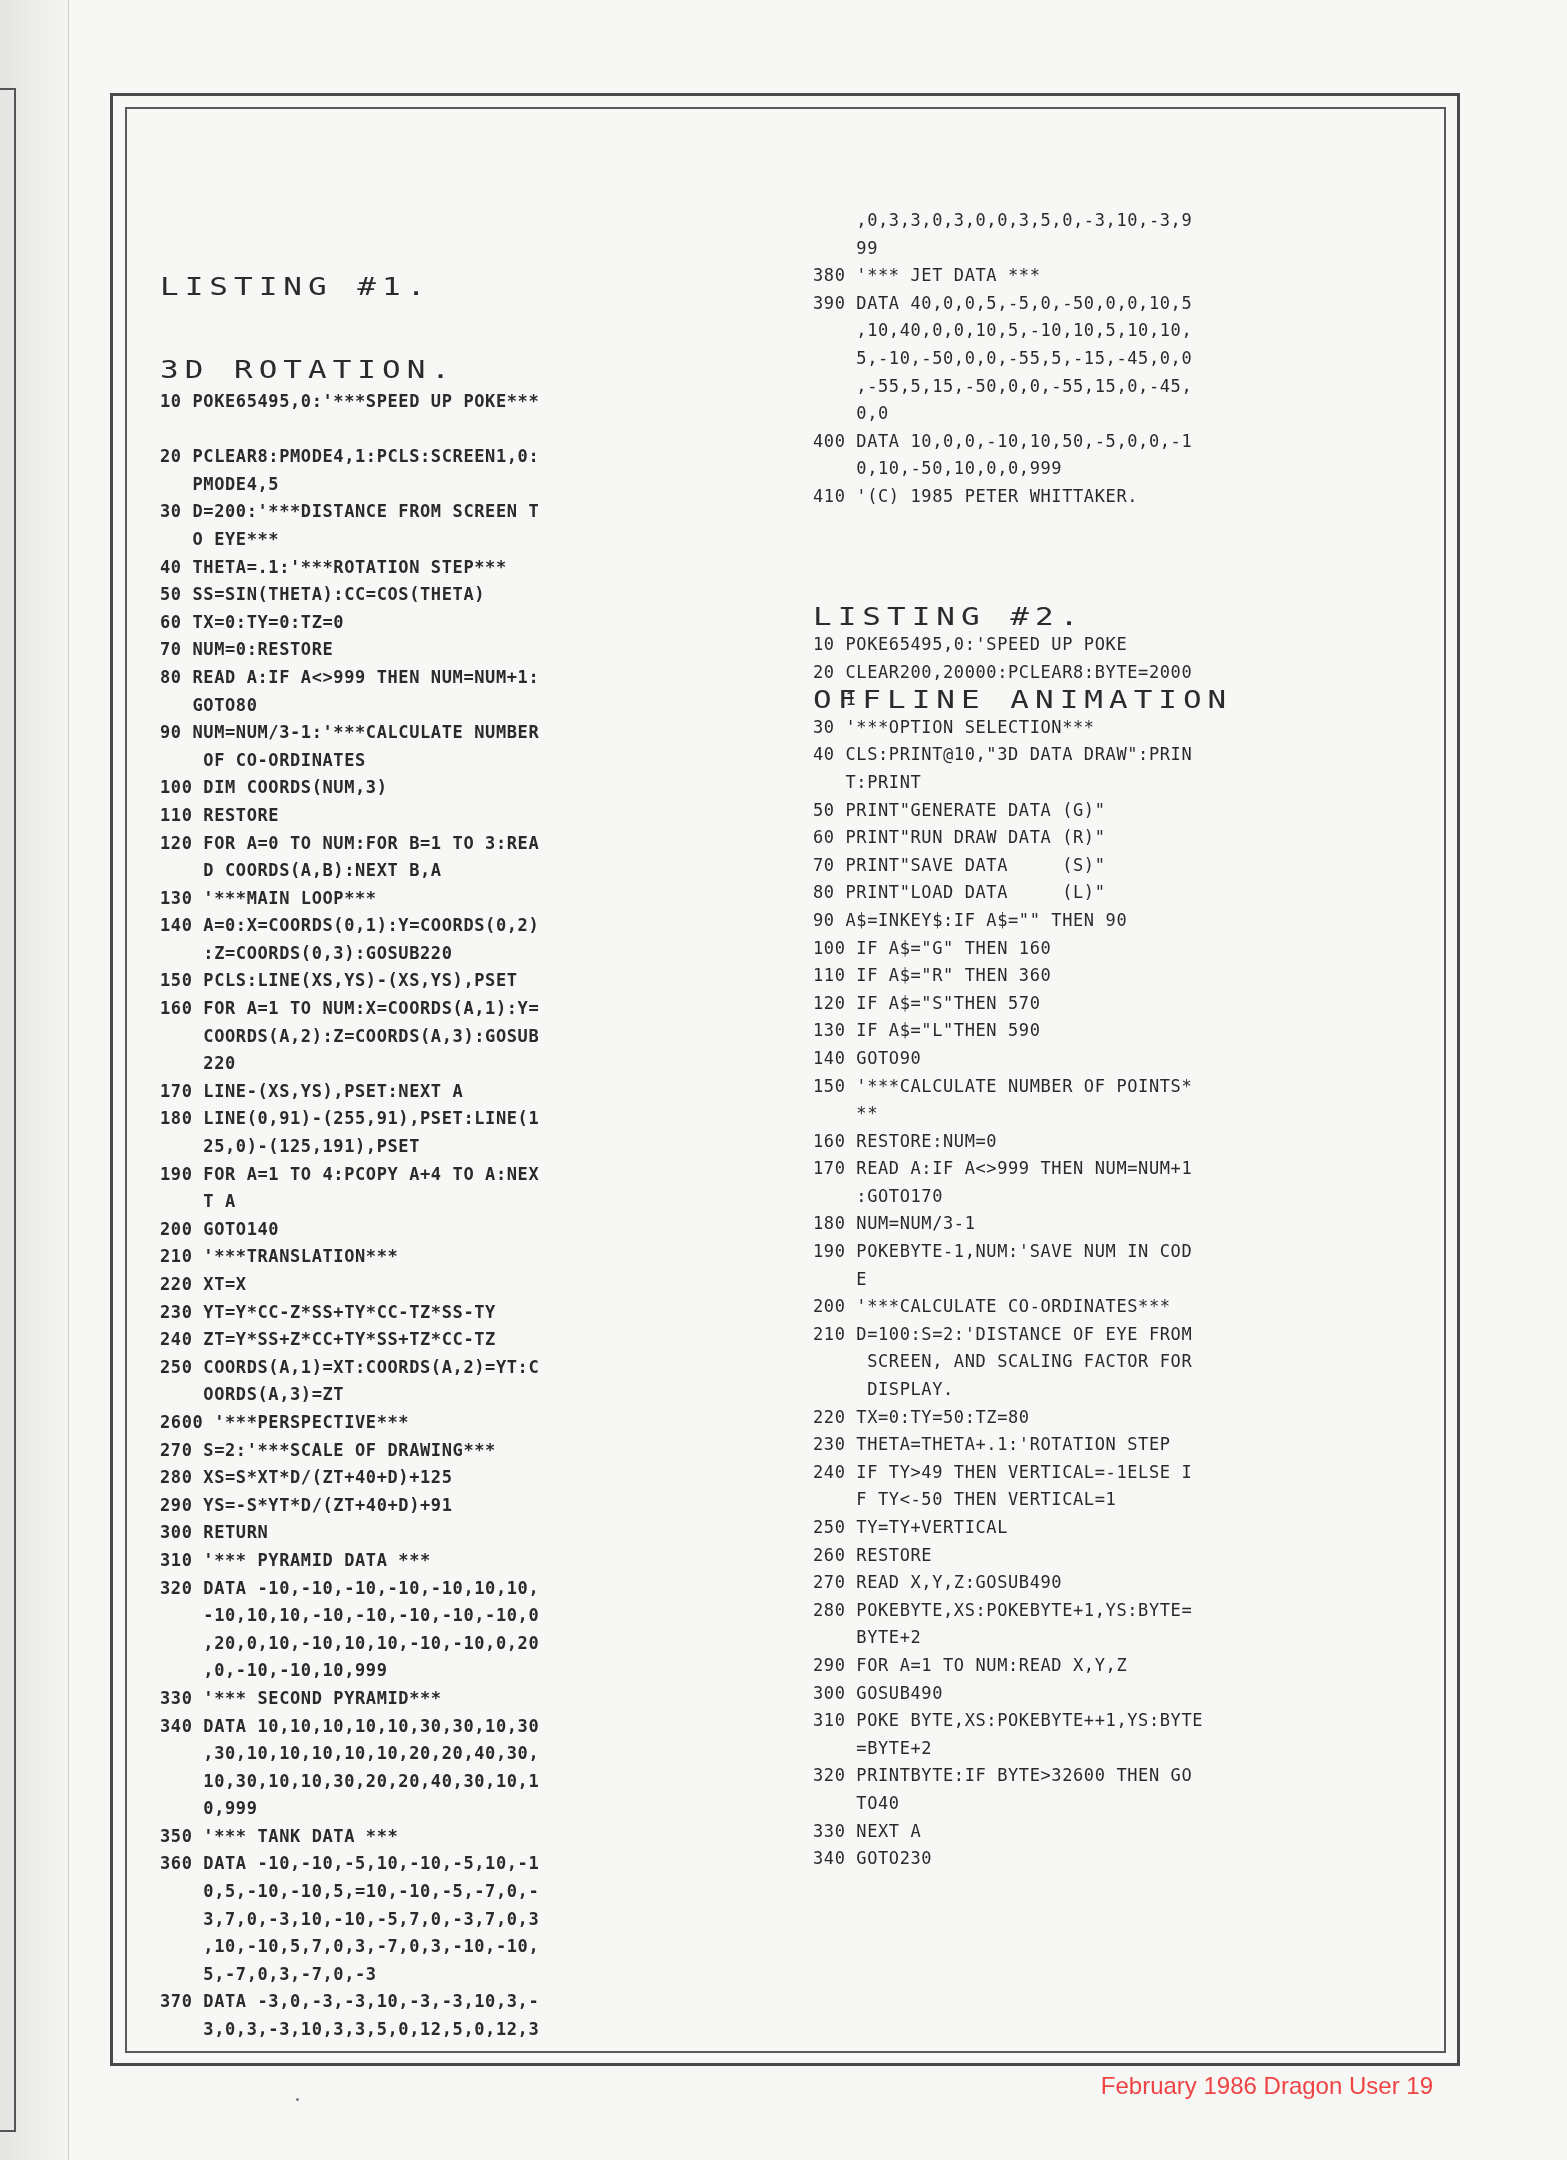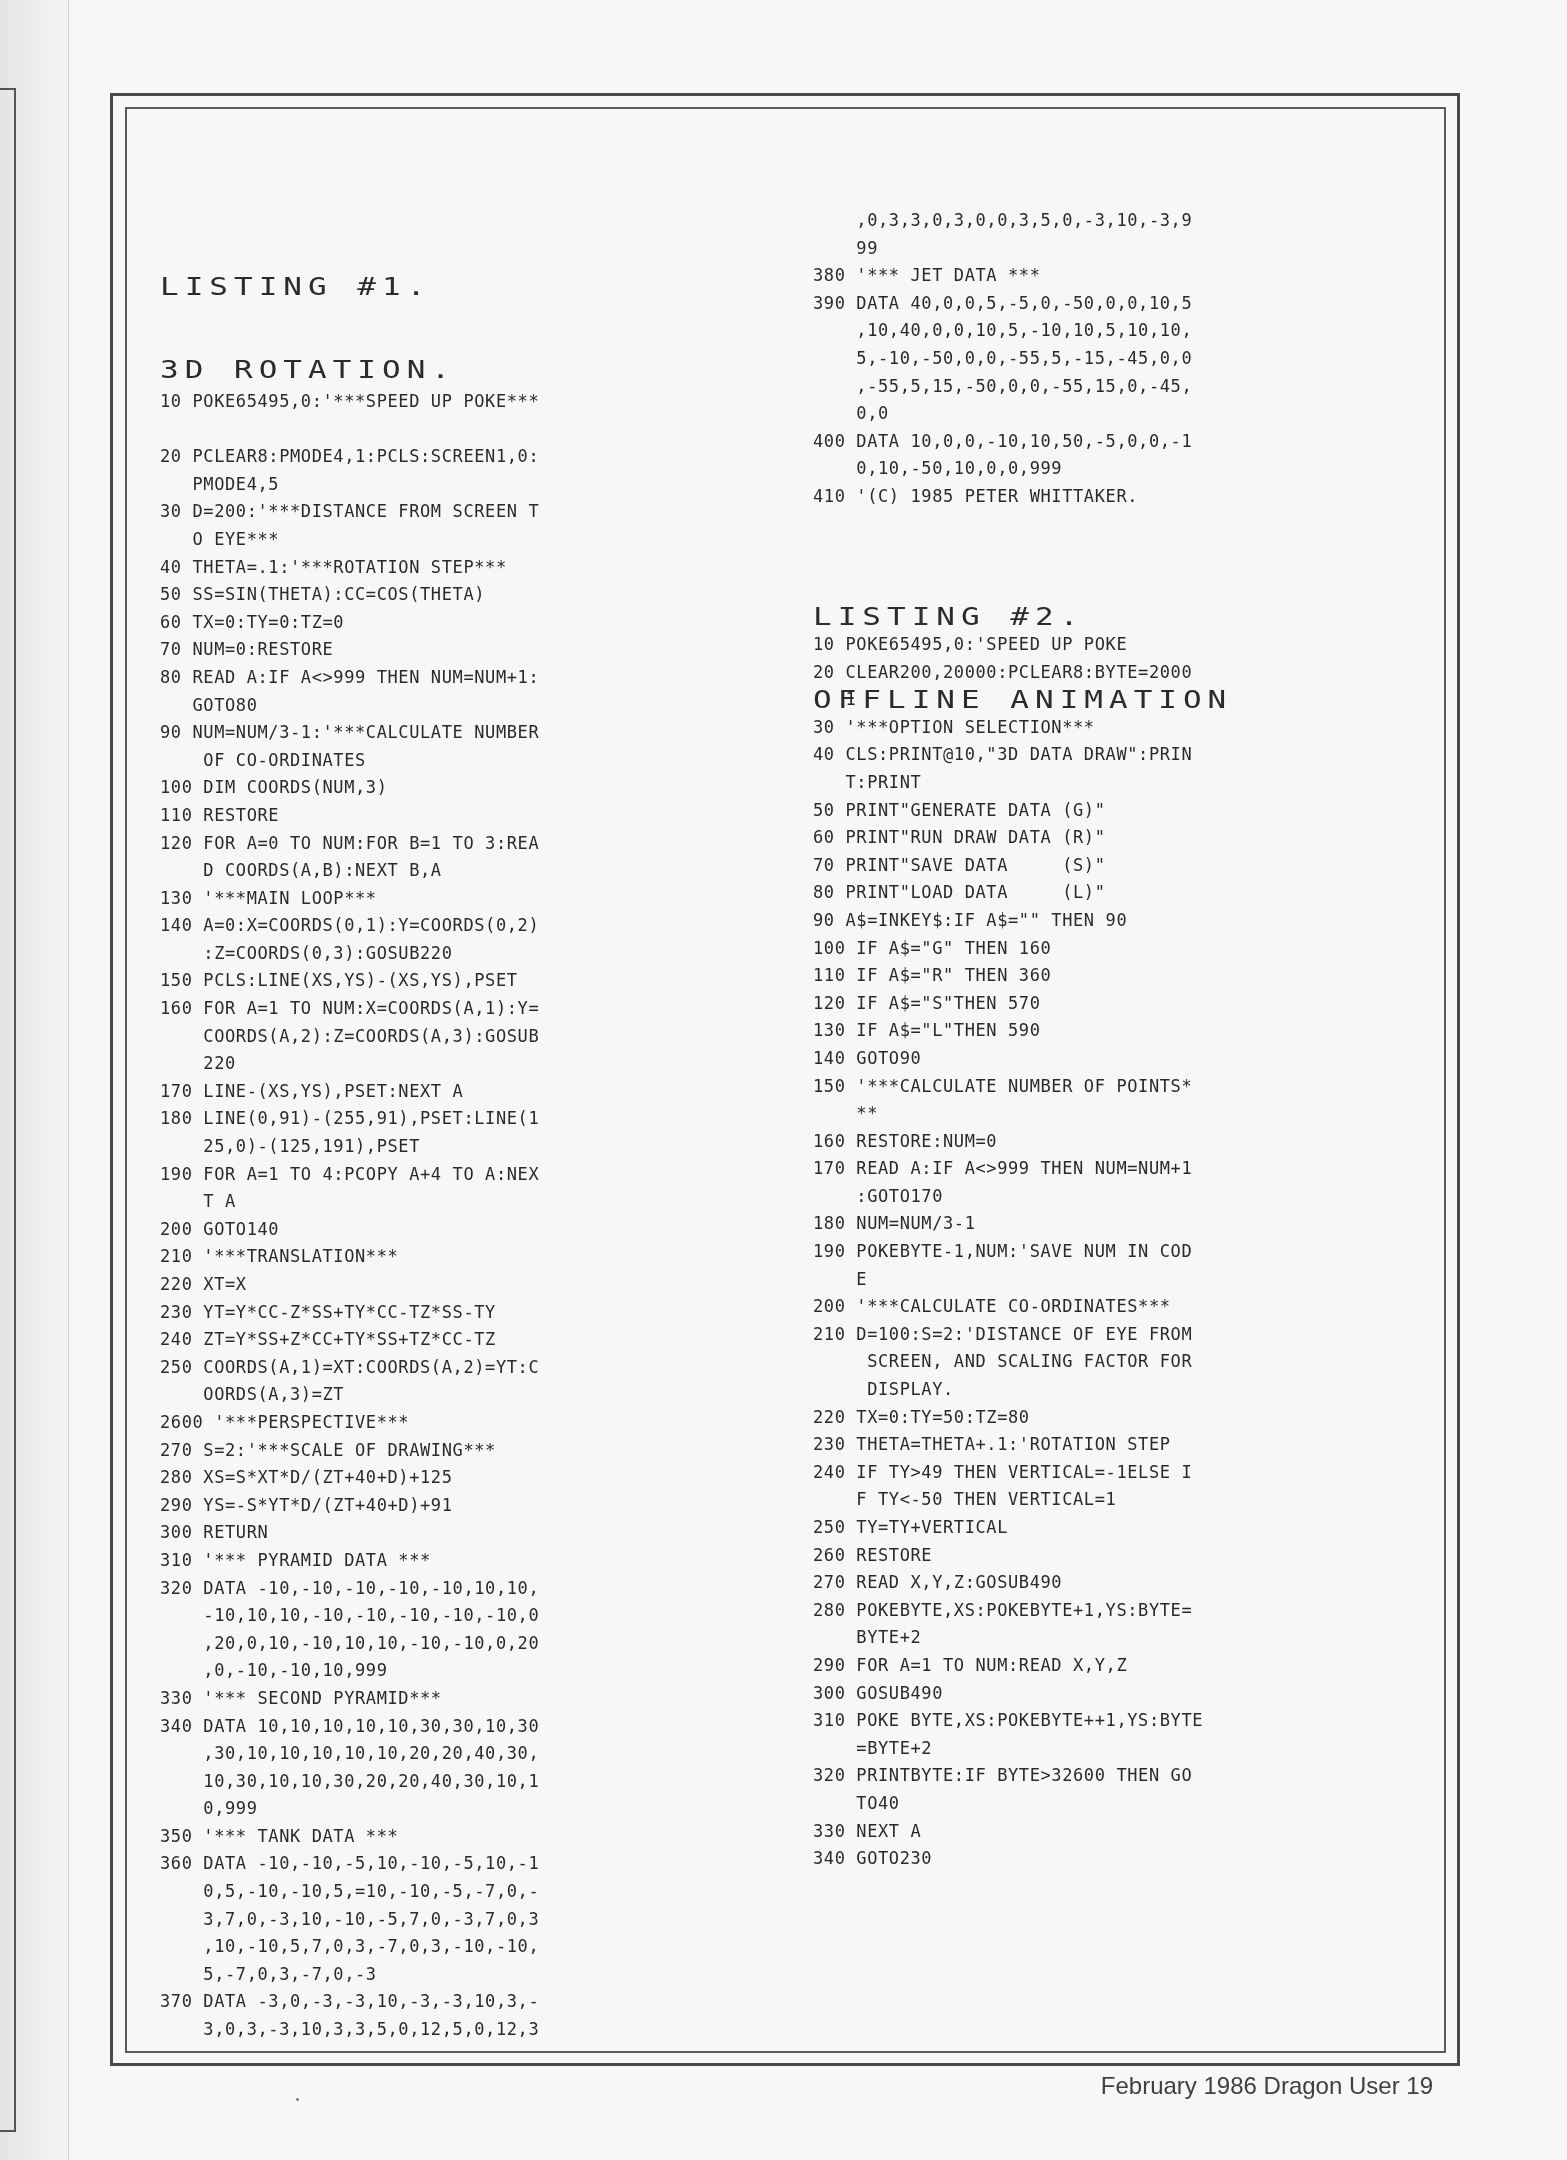--- a/index.html
+++ b/index.html
@@ -3,27 +3,27 @@
 <meta charset="utf-8">
 <style>
   html,body{margin:0;padding:0;}
   body{width:1567px;height:2160px;background:#f7f7f5;position:relative;overflow:hidden;font-family:"DejaVu Sans Mono",monospace;color:#2a2a2a;}
   .spine{position:absolute;left:0;top:0;width:70px;height:2160px;background:linear-gradient(90deg,#e4e4e2 0%,#efefed 60%,#f5f5f3 100%);}
   .spine-box{position:absolute;left:-4px;top:88px;width:18px;height:2040px;border:2px solid #555;border-left:none;}
   .gutter{position:absolute;left:68px;top:0;width:1px;height:2160px;background:#d0d0ce;}
   .frame-outer{position:absolute;left:110px;top:93px;width:1350px;height:1973px;border:3px solid #4a4a4a;box-sizing:border-box;}
   .frame-inner{position:absolute;left:125px;top:107px;width:1321px;height:1946px;border:2px solid #5a5a5a;box-sizing:border-box;}
   .col{position:absolute;font-size:17px;line-height:27.6px;white-space:pre;letter-spacing:0.6px;}
-  .col-left{left:160px;top:388px;}
+  .col-left{left:160px;top:388px;font-weight:bold;}
   .col-right{left:813px;top:207px;}
   .line{display:block;height:27.6px;}
   .heading{position:absolute;font-family:"DejaVu Sans Mono",monospace;font-size:31px;line-height:34px;letter-spacing:6px;white-space:pre;color:#2b2b2b;font-weight:normal;transform:scaleY(0.82);transform-origin:top left;}
   .h1{left:160px;top:216px;}
   .h2{left:813px;top:546px;}
-  .footer{position:absolute;right:134px;top:2072px;font-family:"Liberation Sans",sans-serif;font-size:24px;color:#404040;}
+  .footer{position:absolute;right:134px;top:2072px;font-family:"Liberation Sans",sans-serif;font-size:24px;color:#ef4444;}
   .speck{position:absolute;width:3px;height:3px;background:#777;border-radius:50%;}
 </style>
 </head>
 <body>
 
 <div class="spine">
   <div class="spine-box"></div>
 </div>
 <div class="gutter"></div>
 

